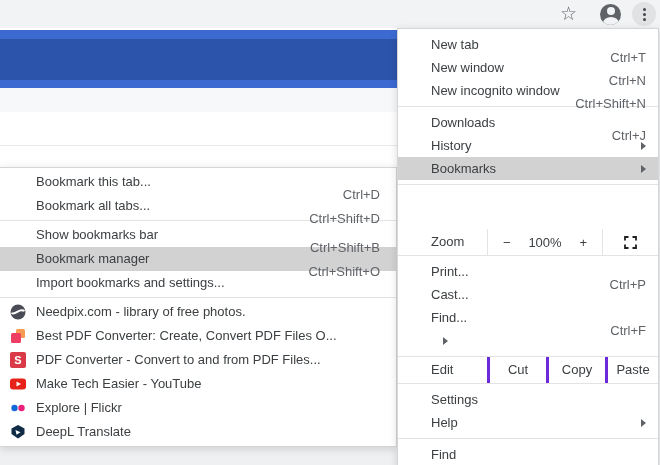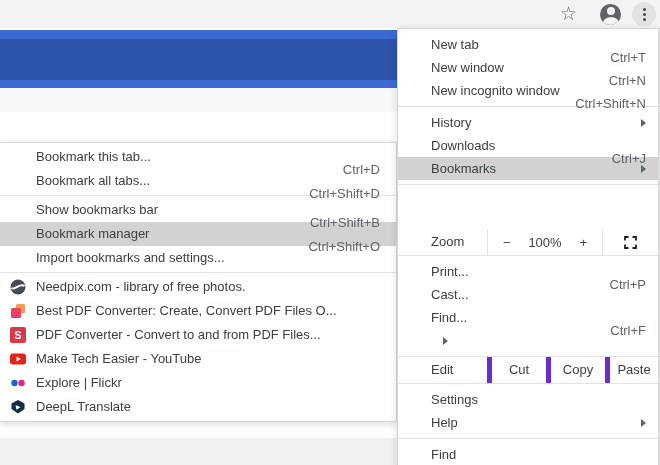--- a/index.html
+++ b/index.html
@@ -43,25 +43,25 @@
   .zoom-row { height:26px; display:flex; align-items:stretch;margin-top:44px; }
   .zr-label { width:89px; padding-left:33px; line-height:26px; }
   .zr-controls { width:116px; border-left:1px solid #e3e3e3; border-right:1px solid #e3e3e3;
                  display:flex; align-items:center; justify-content:space-between; padding:0 15px; }
   .zr-btn { color:#3c4043; cursor:default; }
   .zr-fullscreen { flex:1; display:flex; align-items:center; justify-content:center; }
 
   
   .edit-row { height:26px; display:flex; align-items:stretch; }
   .er-label { width:89px; padding-left:33px; line-height:26px; }
-  .er-btn { width:59px; border-left:5px solid #6d28d9; line-height:26px; text-align:center; }
+  .er-btn { width:59px; border-left:3px solid #6d28d9; line-height:26px; text-align:center; }
   .er-btn:last-child { width:auto; flex:1; }
 
   
-  #bookmarks-submenu { left:0; top:142px; width:397px; z-index:5; border-left:none; }
+  #bookmarks-submenu { left:0; top:167px; width:397px; z-index:5; border-left:none; }
   #bookmarks-submenu .menu-section { padding:2px 0; }
   #bookmarks-submenu .menu-item { height:24px; line-height:24px; padding:0 16px 0 36px; }
   #bookmarks-submenu .menu-item.bookmark { padding-left:10px; }
   .favicon { width:16px; height:16px; margin-right:10px; flex:0 0 16px; display:flex; align-items:center; justify-content:center; }
 </style>
 </head>
 <body>
 
 <div id="canvas">
 
@@ -92,26 +92,26 @@
           <span class="shortcut">Ctrl+N</span>
         </div>
         <div class="menu-item">
           <span class="label">New incognito window</span>
           <span class="shortcut">Ctrl+Shift+N</span>
         </div>
       </div>
       <div class="menu-sep"></div>
       <div class="menu-section">
         <div class="menu-item">
-          <span class="label">History</span>
-          <span class="sub-arrow"></span>
-        </div>
-        <div class="menu-item">
           <span class="label">Downloads</span>
           <span class="shortcut">Ctrl+J</span>
+        </div>
+        <div class="menu-item">
+          <span class="label">History</span>
+          <span class="sub-arrow"></span>
         </div>
         <div class="menu-item highlighted">
           <span class="label">Bookmarks</span>
           <span class="sub-arrow"></span>
         </div>
       </div>
       <div class="menu-sep"></div>
       <div class="zoom-row">
         <span class="zr-label">Zoom</span>
         <span class="zr-controls">

